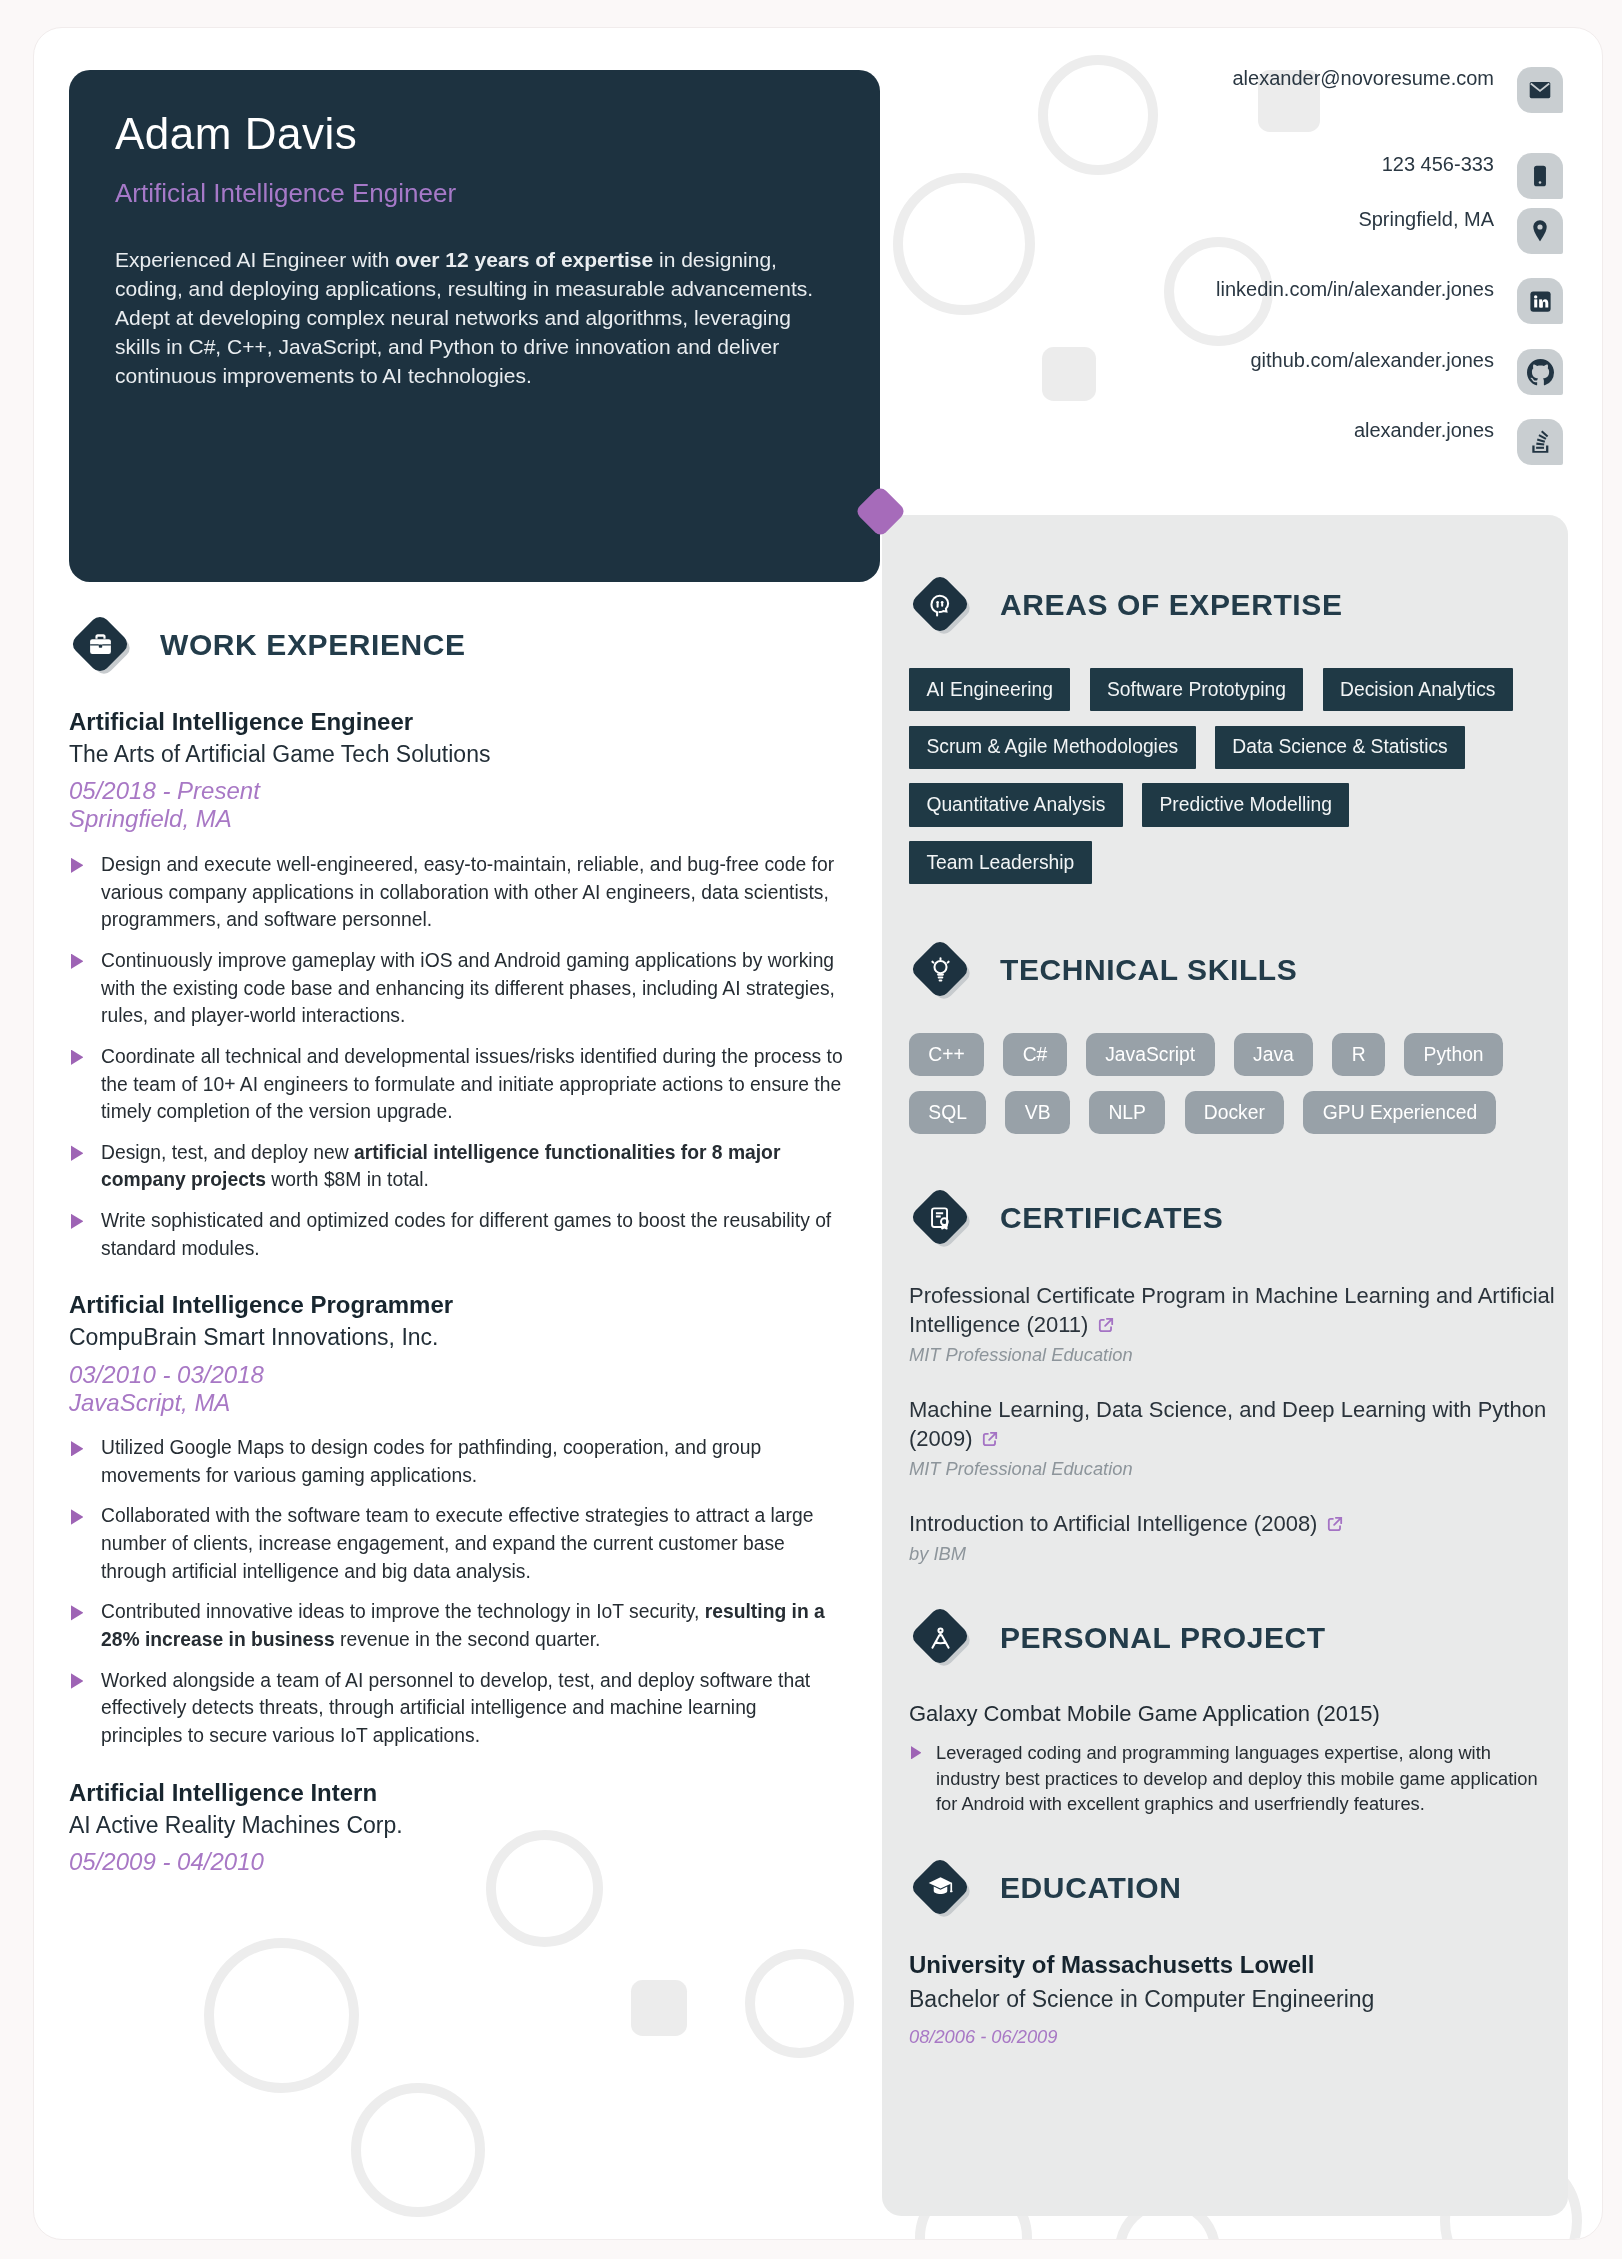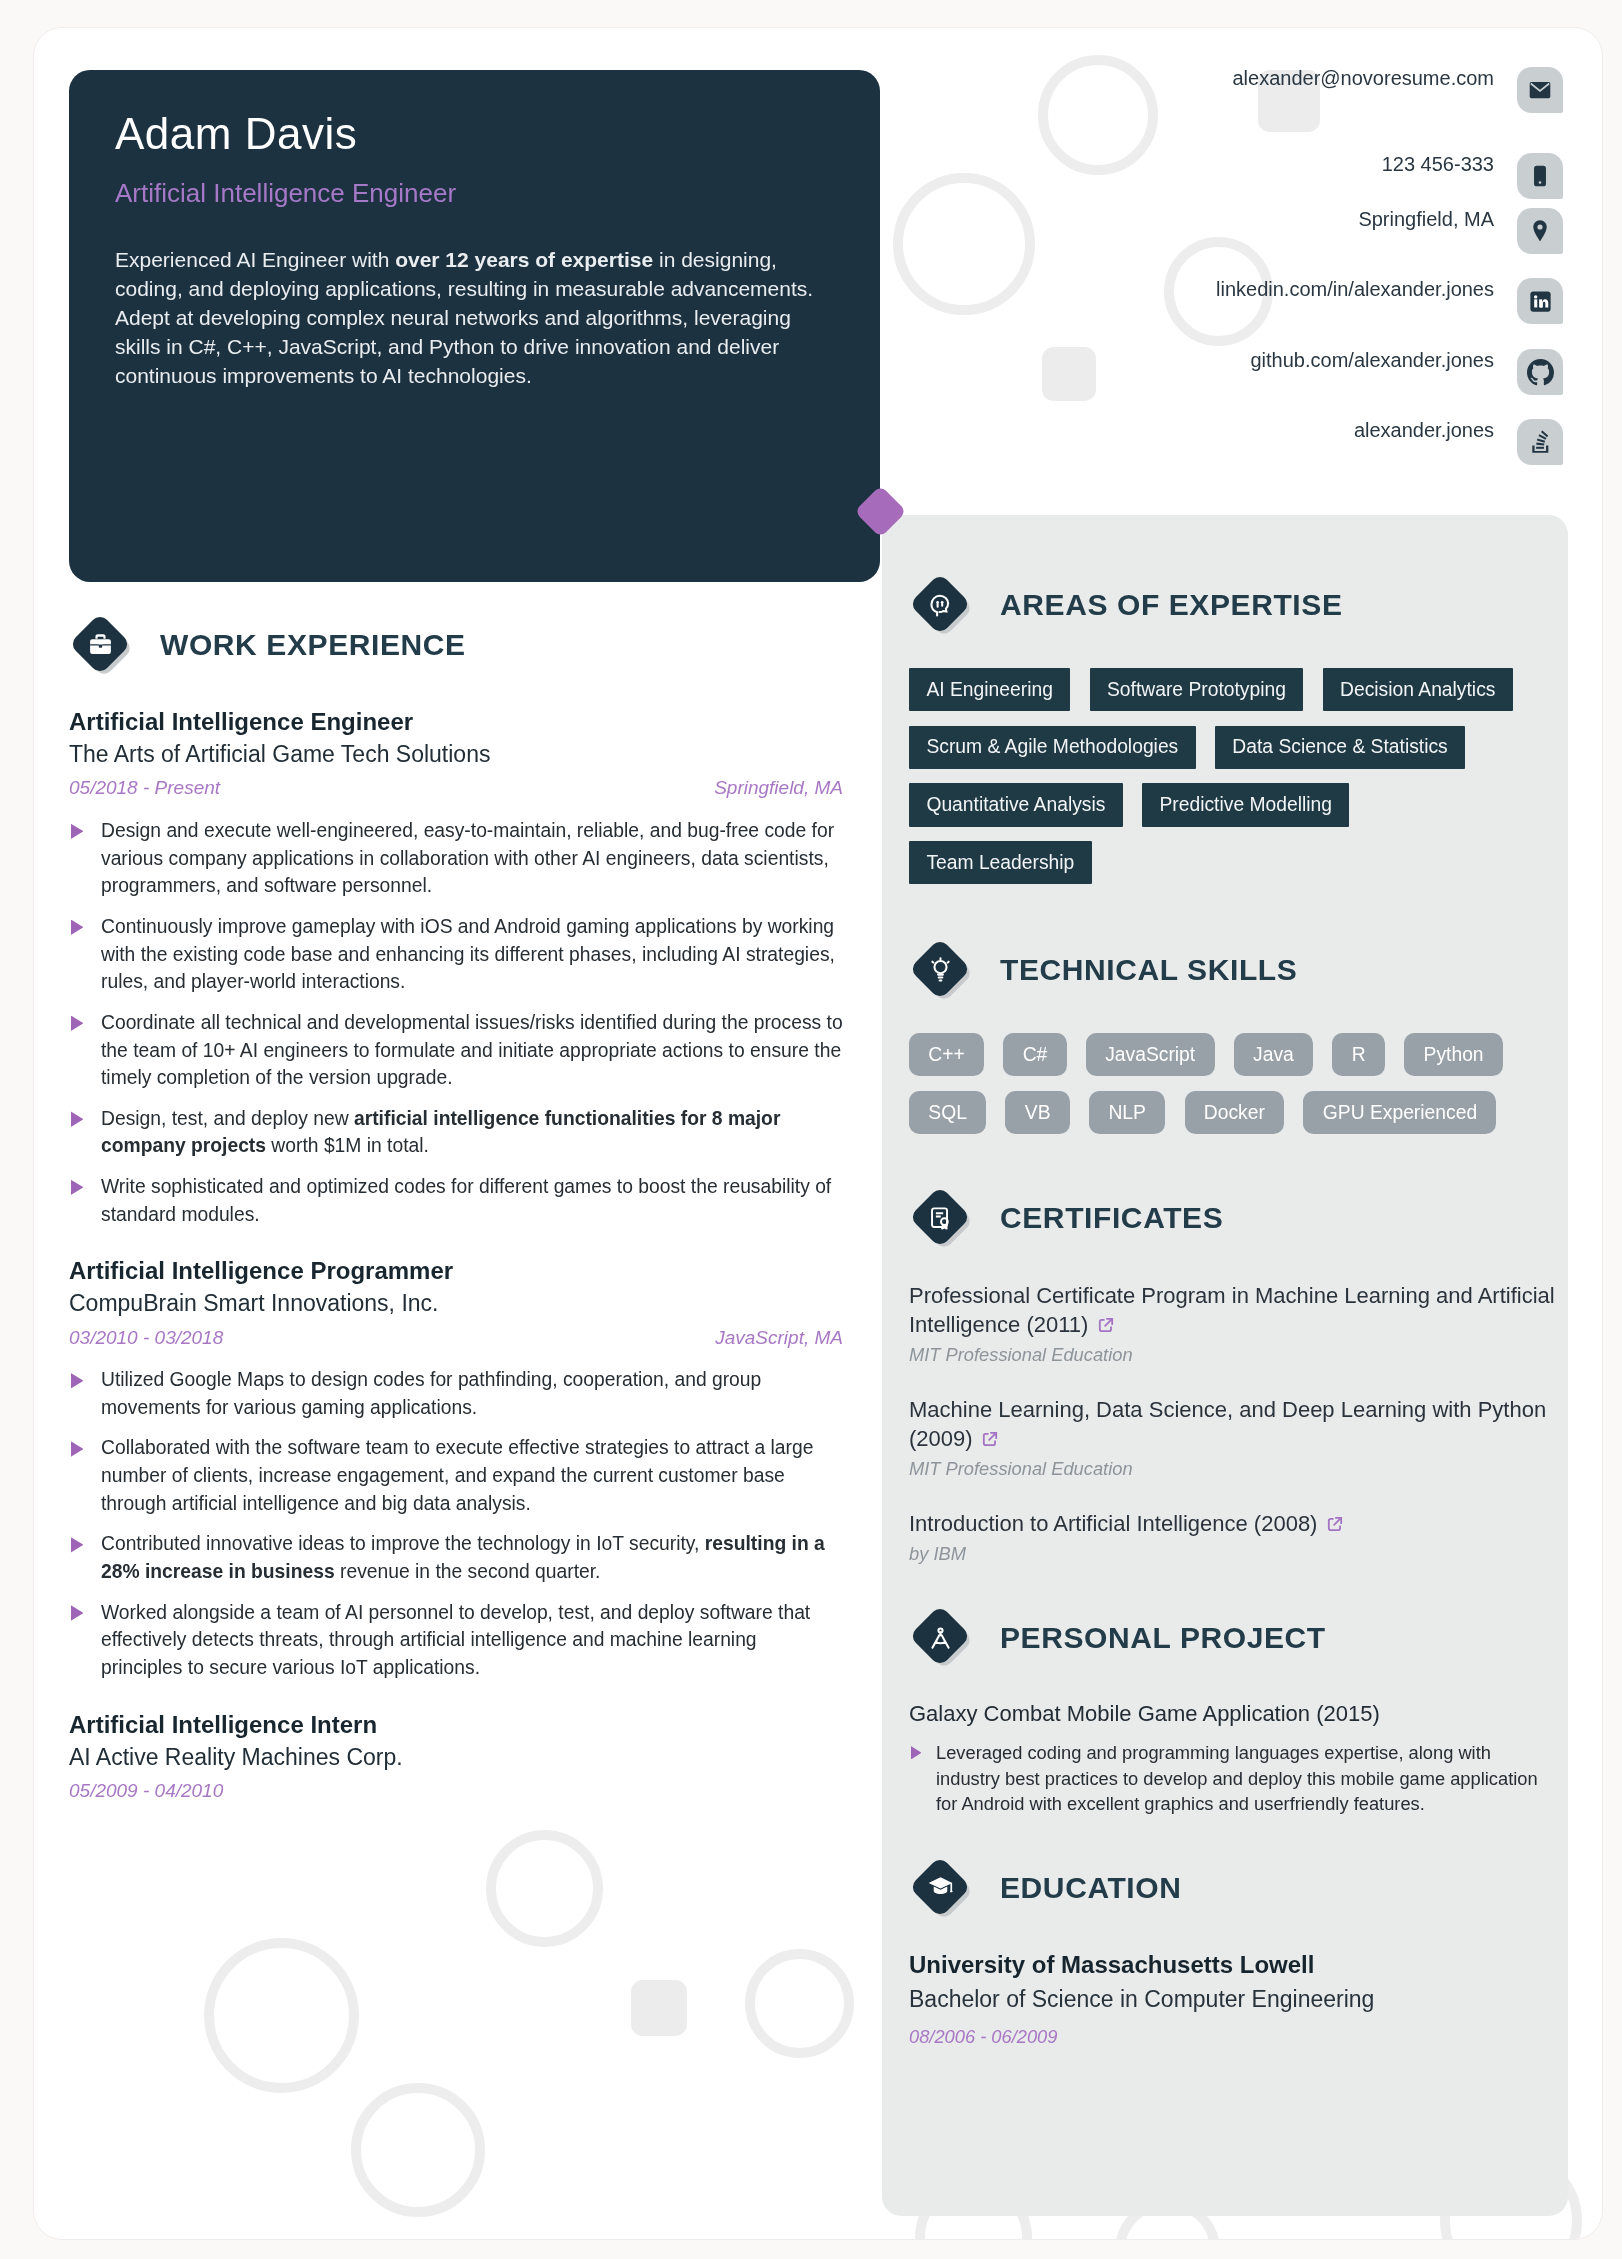--- a/index.html
+++ b/index.html
@@ -54,21 +54,21 @@
     content:"";position:absolute;left:8.7px;top:8.7px;width:44px;height:44px;
     background:#1d3240;border-radius:9.7px;transform:rotate(45deg);
   }
   .diamond svg{position:absolute;left:17.4px;top:17.4px;z-index:2;}
   .sec-title{font-size:30px;font-weight:800;color:#233c4a;letter-spacing:0.6px;}
   
   .left-col{position:absolute;left:35px;top:585px;width:774px;z-index:1;}
   .job{margin-bottom:29px;}
   .job-title{font-size:24px;font-weight:700;color:#18262f;}
   .job-company{font-size:23px;color:#222e37;margin-top:4.8px;}
-  .job-meta{display:flex;justify-content:space-between;font-size:19px;font-style:italic;color:#a878c5;margin-top:9.7px;margin-bottom:17.4px;}
+  .job-meta{display:flex;justify-content:space-between;font-size:24px;font-style:italic;color:#a878c5;margin-top:9.7px;margin-bottom:17.4px;flex-direction:column;}
   ul.bullets{list-style:none;margin:0;padding:0;}
   .bullet{position:relative;padding-left:32px;font-size:19.3px;line-height:1.44;color:#262d33;margin-bottom:12.6px;}
   .bullet::before{
     content:"";position:absolute;left:1.9px;top:6.8px;width:12.6px;height:15.4px;
     background:#9e64b5;clip-path:polygon(0 0,100% 50%,0 100%);
   }
   .bullet.small{font-size:18.3px;line-height:1.4;margin-bottom:9.7px;padding-left:27px;}
   .bullet.small::before{width:10.6px;height:13.5px;top:5.8px;}
   
   .right-col{
@@ -205,21 +205,21 @@
       <span>05/2018 - Present</span>
       <span>Springfield, MA</span>
     </div>
     <ul class="bullets">
   <li class="bullet"><span>Design and execute well-engineered, easy-to-maintain, reliable, and bug-free code for various company applications in collaboration with other AI engineers, data scientists, programmers, and software personnel.</span></li>
 
   <li class="bullet"><span>Continuously improve gameplay with iOS and Android gaming applications by working with the existing code base and enhancing its different phases, including AI strategies, rules, and player-world interactions.</span></li>
 
   <li class="bullet"><span>Coordinate all technical and developmental issues/risks identified during the process to the team of 10+ AI engineers to formulate and initiate appropriate actions to ensure the timely completion of the version upgrade.</span></li>
 
-  <li class="bullet"><span>Design, test, and deploy new </span><span class="bold">artificial intelligence functionalities for 8 major company projects</span><span> worth $1M in total.</span></li>
+  <li class="bullet"><span>Design, test, and deploy new </span><span class="bold">artificial intelligence functionalities for 8 major company projects</span><span> worth $8M in total.</span></li>
 
   <li class="bullet"><span>Write sophisticated and optimized codes for different games to boost the reusability of standard modules.</span></li>
 </ul>
   </div>
 
   <div class="job">
     <div class="job-title">Artificial Intelligence Programmer</div>
     <div class="job-company">CompuBrain Smart Innovations, Inc.</div>
     <div class="job-meta">
       <span>03/2010 - 03/2018</span>

